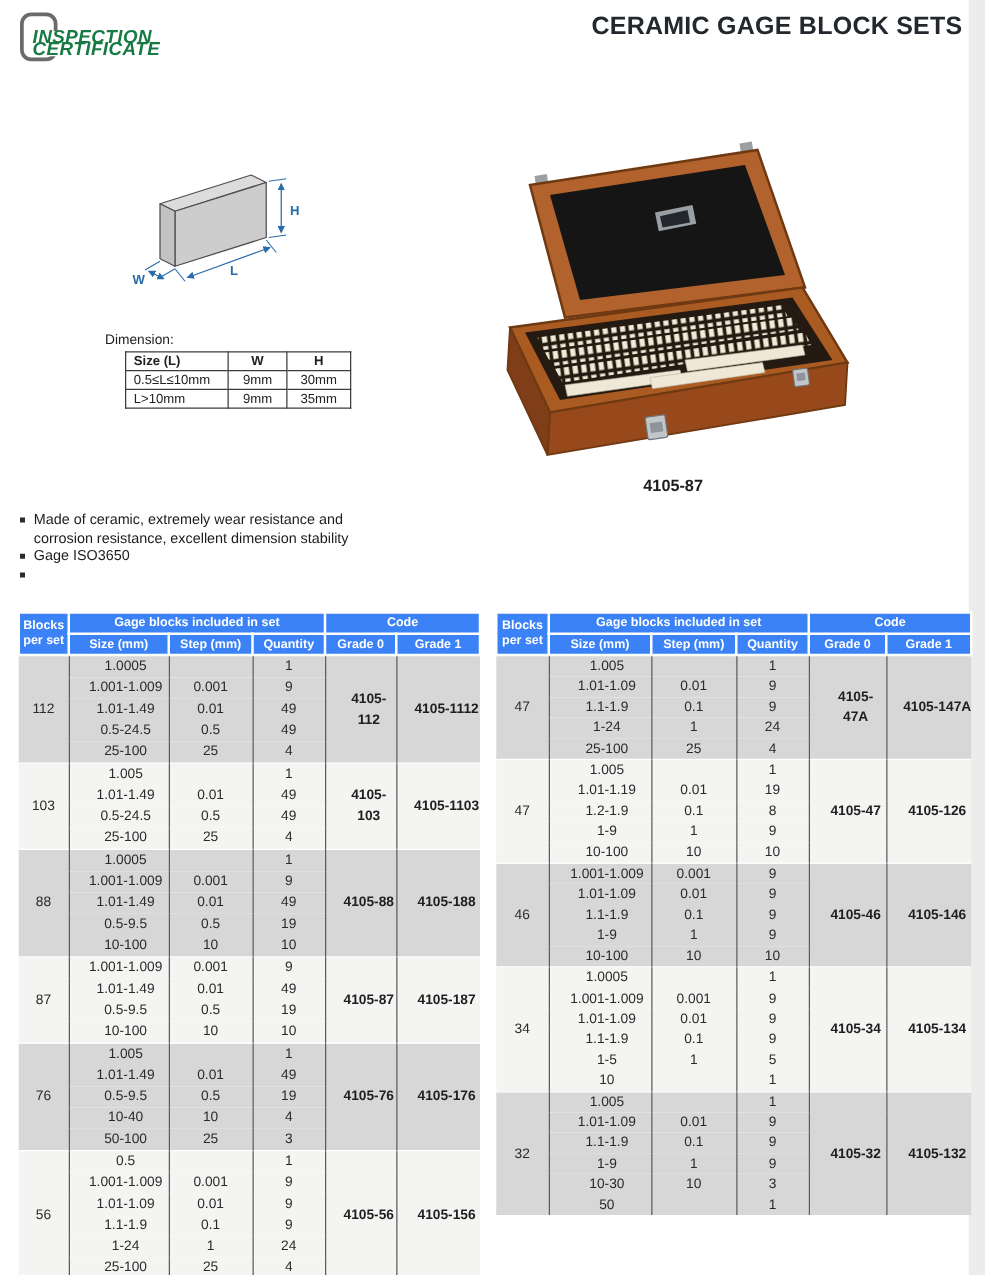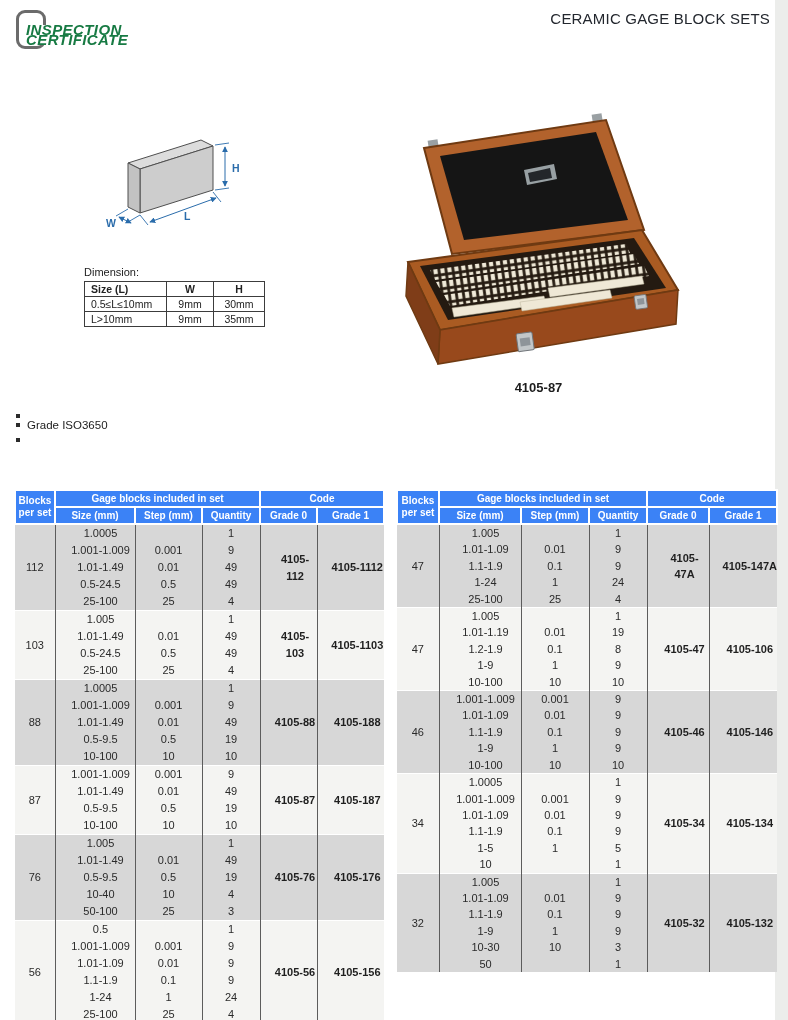--- a/index.html
+++ b/index.html
@@ -7,27 +7,27 @@
     width:788px;height:1020px;position:relative;background:#ffffff;
     font-family:"Liberation Sans",sans-serif;color:#2a2a2a;overflow:hidden;
   }
   
   .logo{position:absolute;left:16px;top:8px;width:130px;height:46px;}
   .logo-rect{position:absolute;left:0;top:2px;width:24px;height:33px;
     border:3.5px solid #6b6b6b;border-radius:9px;}
   .logo-text{position:absolute;left:9px;top:17px;background:#fff;padding:0 2px 0 1px;
     font-style:italic;font-weight:700;font-size:15px;line-height:10px;
     color:#177a43;letter-spacing:.4px;white-space:nowrap;}
-  .page-title{position:absolute;top:10px;right:18px;font-size:15px;font-weight:400;
+  .page-title{position:absolute;top:10px;right:18px;font-size:20px;font-weight:700;
     color:#23272e;letter-spacing:.2px;}
   
   .diagram{position:absolute;left:86px;top:126px;width:215px;height:112px;}
   
   .dim-label{position:absolute;left:84px;top:266px;font-size:11px;color:#222;text-align:right;}
-  .dim-table{position:absolute;left:84px;top:281px;width:180px;border-collapse:collapse;
+  .dim-table{position:absolute;left:100px;top:281px;width:180px;border-collapse:collapse;
     font-size:10.5px;color:#222;table-layout:fixed;}
   .dim-table th,.dim-table td{border:1.5px solid #3c3c3c;height:14px;padding:0 0 0 6px;
     text-align:left;line-height:13px;}
   .dim-table th{font-weight:700;}
   .dim-table th.c,.dim-table td.c{text-align:center;padding:0;}
   
   .photo{position:absolute;left:396px;top:112px;width:285px;}
   .photo-caption{margin-top:6px;text-align:center;font-size:13px;font-weight:700;color:#1d1d1d;}
   
   .features{position:absolute;left:16px;top:409px;width:340px;list-style:none;margin:0;padding:0;}
@@ -159,24 +159,26 @@
       <rect x="0" y="0" width="14" height="16" rx="1.5" fill="#c2c6c8" stroke="#70757a" stroke-width="1"></rect>
       <rect x="3" y="4" width="8" height="7" fill="#8e9499"></rect>
     </g>
   </svg>
   <div class="photo-caption">4105-87</div>
 </div>
 
 <ul class="features">
   <li>
     <span class="bullet"></span>
+    <span class="ftext">Made of ceramic, extremely wear resistance and
+corrosion resistance, excellent dimension stability</span>
   </li>
   <li>
     <span class="bullet"></span>
-    <span class="ftext">Grade ISO3650</span>
+    <span class="ftext">Gage ISO3650</span>
   </li>
   <li>
     <span class="bullet"></span>
   </li>
 </ul>
 
 <table class="spec spec-left">
   <colgroup>
     <col style="width:40px">
       <col style="width:80px">
@@ -417,21 +419,21 @@
         <td class="col-size">25-100</td>
         <td class="col-step">25</td>
         <td class="col-qty">4</td>
       </tr>
       <tr class="band-light group-start">
         <td class="col-blocks" rowspan="5">47</td>
         <td class="col-size">1.005</td>
         <td class="col-step"></td>
         <td class="col-qty">1</td>
         <td class="col-grade0" rowspan="5">4105-47</td>
-        <td class="col-grade1" rowspan="5">4105-106</td>
+        <td class="col-grade1" rowspan="5">4105-126</td>
       </tr>
       <tr class="band-light">
         <td class="col-size">1.01-1.19</td>
         <td class="col-step">0.01</td>
         <td class="col-qty">19</td>
       </tr>
       <tr class="band-light">
         <td class="col-size">1.2-1.9</td>
         <td class="col-step">0.1</td>
         <td class="col-qty">8</td>

